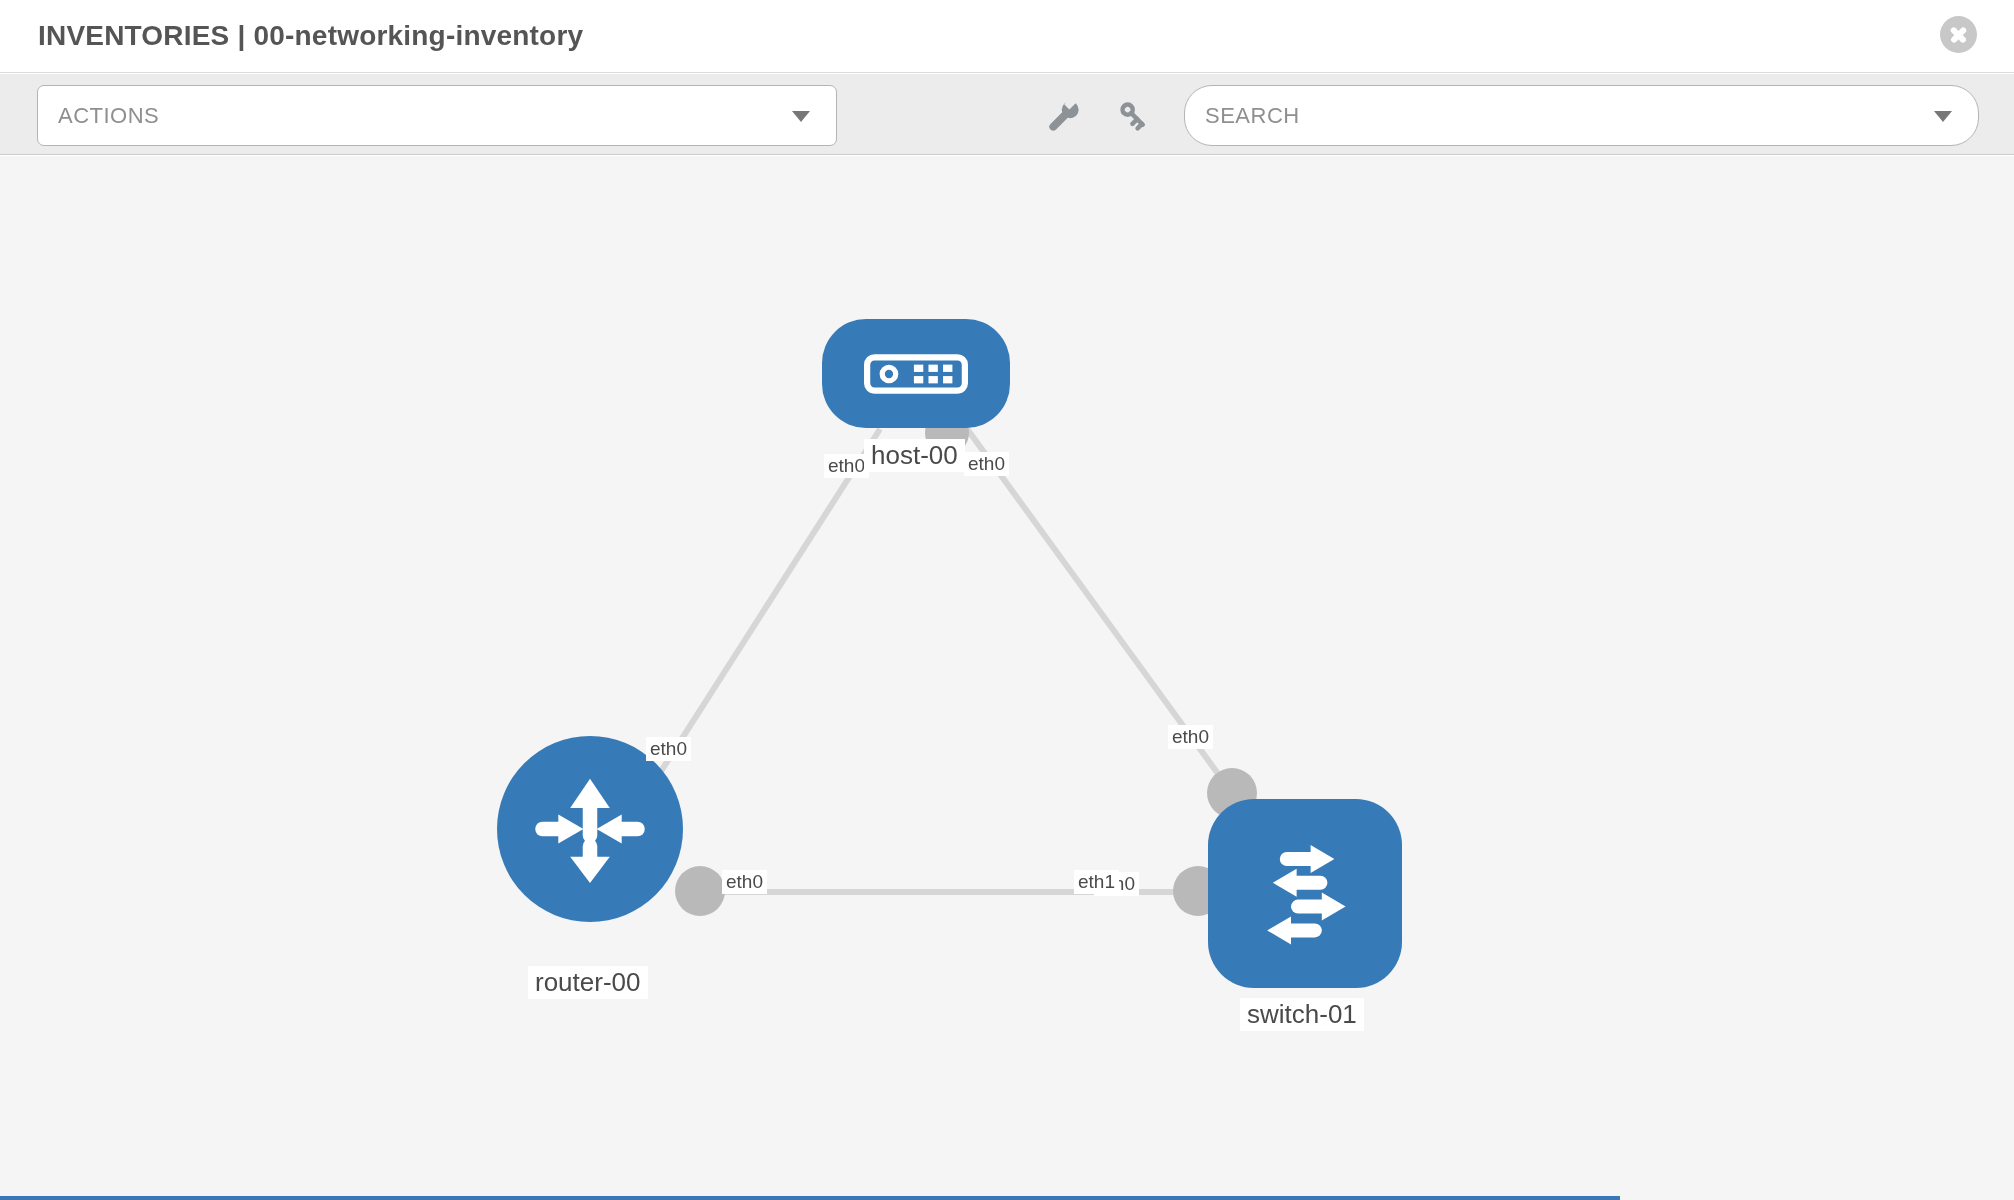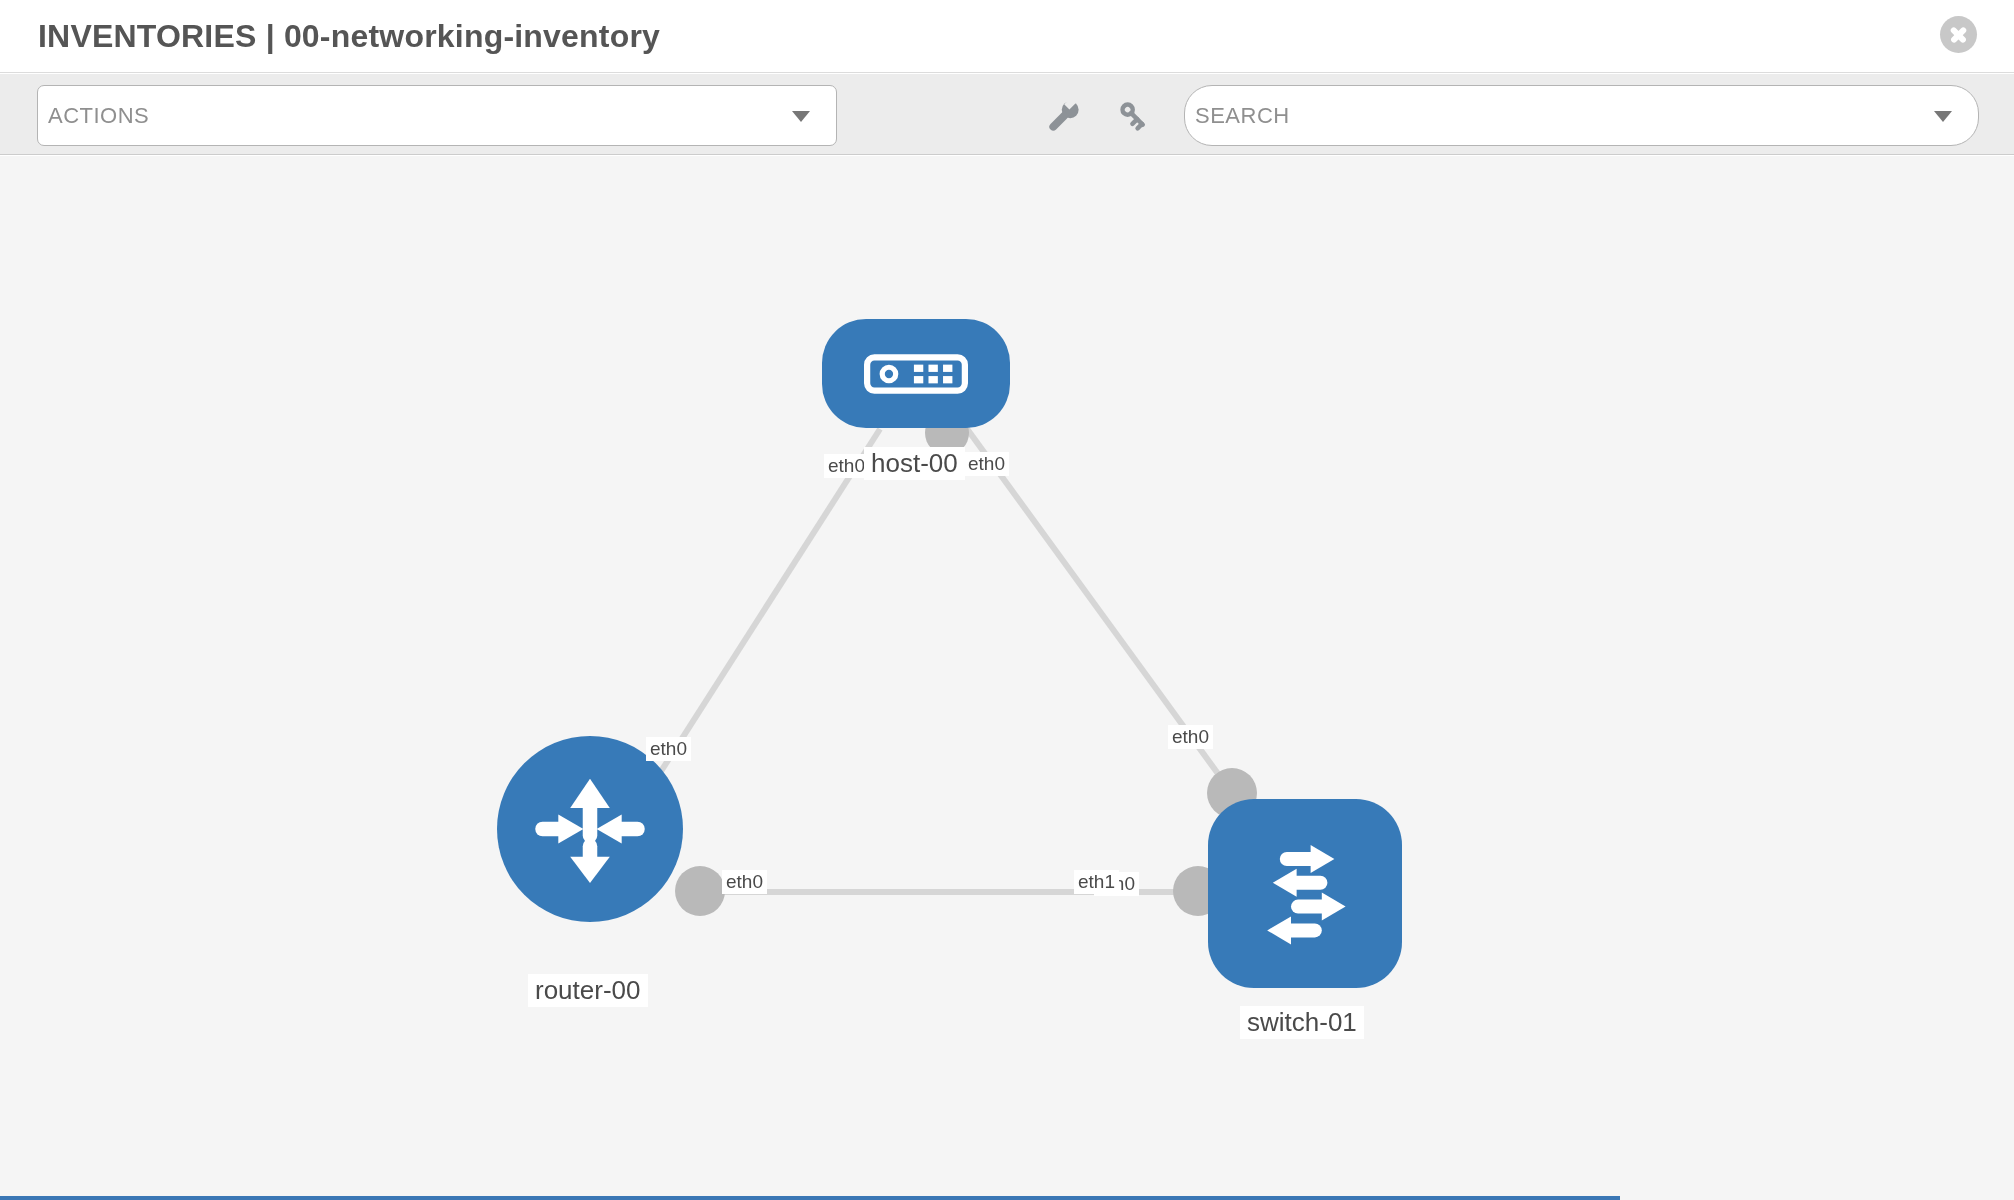--- a/index.html
+++ b/index.html
@@ -4,34 +4,34 @@
 <style>
   * { margin:0; padding:0; box-sizing:border-box; }
   html,body { width:2014px; height:1200px; overflow:hidden;
               font-family:"Liberation Sans", sans-serif; background:#fff; }
   #app { position:relative; width:2014px; height:1200px; background:#fff; }
 
   
   #header { position:absolute; left:0; top:0; width:2014px; height:73px;
             background:#fff; border-bottom:1px solid #dcdcdc; }
   #page-title { position:absolute; left:38px; top:0; line-height:72px;
-                font-size:32px; font-weight:bold; color:#555; letter-spacing:0.2px; }
+                font-size:28px; font-weight:bold; color:#555; letter-spacing:0.2px; }
   #close-btn { position:absolute; left:1940px; top:16px; width:37px; height:37px;
                border-radius:50%; background:#c8c8c8; cursor:pointer; }
   #close-btn .bar { position:absolute; left:9px; top:16px; width:19px; height:5.5px;
                     background:#fff; border-radius:3px; }
   #close-btn .bar.b1 { transform:rotate(45deg); }
   #close-btn .bar.b2 { transform:rotate(-45deg); }
 
   
   #toolbar { position:absolute; left:0; top:74px; width:2014px; height:81px;
              background:#ececec; border-bottom:1px solid #cccccc; }
   .select-box { position:absolute; top:11px; height:61px; background:#fff;
                 border:1.5px solid #b4b4b4; border-radius:7px; display:flex;
-                align-items:center; padding:0 10px; font-size:22px; color:#8f8f8f;
+                align-items:center; padding:0 20px; font-size:22px; color:#8f8f8f;
                 letter-spacing:0.5px; cursor:pointer; }
   .caret { position:absolute; right:26px; top:50%; margin-top:-5px; width:0; height:0;
            border-left:9px solid transparent; border-right:9px solid transparent;
            border-top:11px solid #777; }
   #actions-select { left:37px; width:800px; }
   #search-select  { left:1184px; width:795px;border-radius:28px; }
   .tool-btn { position:absolute; top:22px; width:44px; height:40px; cursor:pointer;
               display:flex; align-items:center; justify-content:center; }
   #wrench-btn { left:1042px; }
   #key-btn    { left:1112px; }
@@ -43,21 +43,21 @@
   #links-svg line { stroke:#d6d6d6; stroke-width:6; }
   .port { position:absolute; border-radius:50%; background:#b9b9b9; z-index:2; }
   .node { position:absolute; background:#377ab8; z-index:4; display:flex;
           align-items:center; justify-content:center; cursor:pointer; }
   #node-host   { left:822px; top:163px;  width:188px; height:109px; border-radius:44px; }
   #node-router { left:497px; top:580px;  width:186px; height:186px; border-radius:50%; }
   #node-switch { left:1208px; top:643px; width:194px; height:189px; border-radius:46px; }
   .iface-label { position:absolute; font-size:19px; color:#4a4a4a; background:#fff;
                  padding:1px 4px; z-index:6; white-space:nowrap; }
   .node-label  { position:absolute; font-size:26px; color:#4a4a4a; background:#fff;
-                 padding:1px 7px; z-index:7; white-space:nowrap;margin-top:8px; }
+                 padding:1px 7px; z-index:7; white-space:nowrap; }
 
   
   #zoom-panel { position:absolute; left:1625px; top:1082px; width:390px; height:119px;
                 background:#fff; border:1px solid #b9b9b9; z-index:10; }
   #zoom-level { position:absolute; left:0; top:11px; width:390px; text-align:center;
                 font-size:21px; color:#111; }
   .zbar { position:absolute; background:#8f959b; border-radius:4px; }
   #zoom-out { position:absolute; left:17px; top:49px; width:42px; height:28px; cursor:pointer; }
   #zoom-out .zbar { left:8px; top:11px; width:27px; height:7px; }
   #zoom-in  { position:absolute; left:340px; top:40px; width:44px; height:44px; cursor:pointer; }

